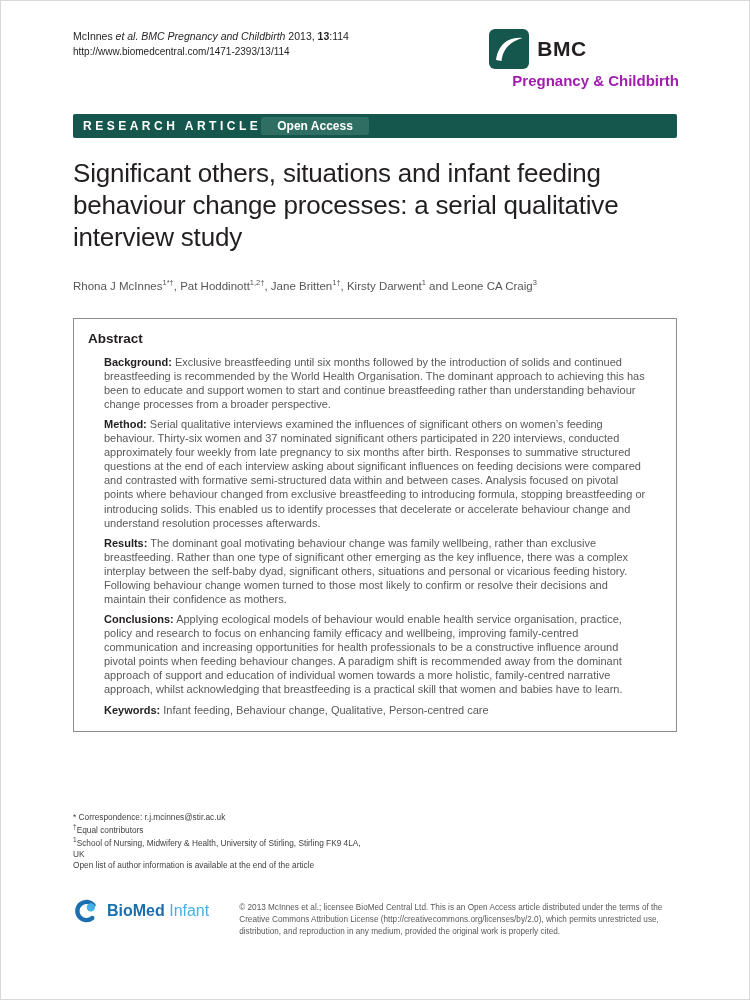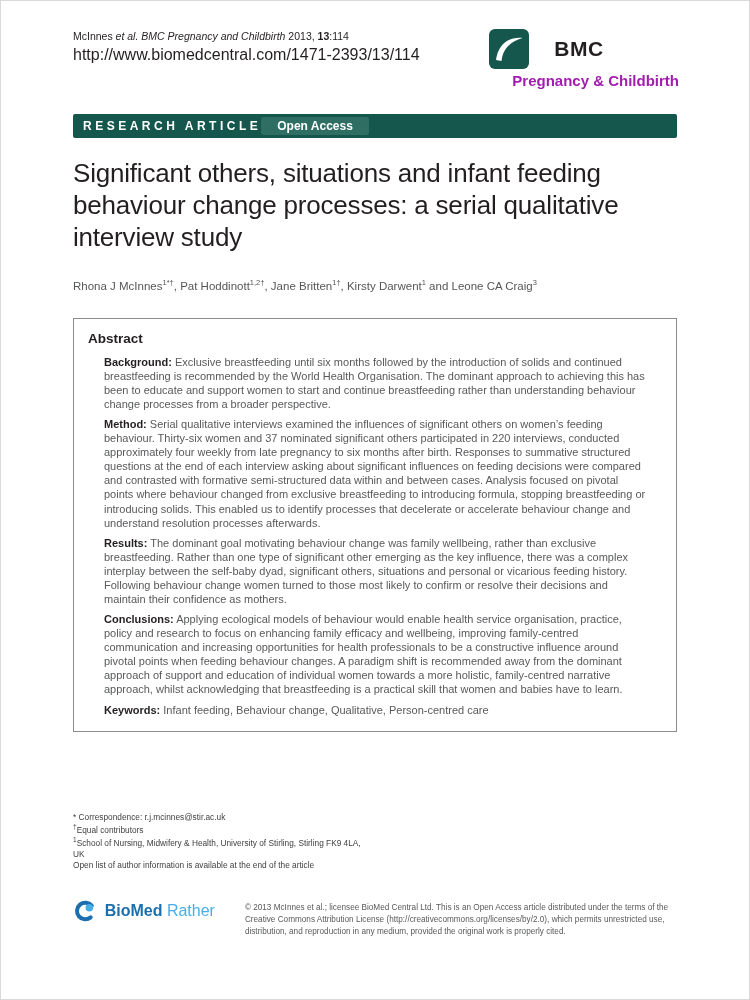--- a/index.html
+++ b/index.html
@@ -16,23 +16,23 @@
 
   
   .header {
     display: flex;
     justify-content: space-between;
     align-items: flex-start;
     margin: 28px 70px 0 72px;
   }
   .cit-line { font-size: 10.5px; line-height: 1.4; color: #231f20; }
   .cit-line .it { font-style: italic; }
-  .cit-url { font-size: 16px; margin-top: 2px; color: #231f20; }
+  .cit-url { font-size: 10px; margin-top: 2px; color: #231f20; }
   .bmc-logo { display: flex; flex-direction: column; align-items: flex-start; }
-  .bmc-top { display: flex; align-items: center; gap: 25px; }
+  .bmc-top { display: flex; align-items: center; gap: 8px; }
   .bmc-acronym { font-size: 21px; font-weight: bold; color: #231f20; letter-spacing: 0.5px; }
   .bmc-journal { margin-top: 3px; font-size: 15px; font-weight: bold; color: #a21caf; margin-left: 23px; }
 
   
   .banner {
     margin: 25px 72px 0;
     height: 24px;
     background: var(--banner_bg, #16574d);
     border-radius: 2px;
     display: flex;
@@ -144,18 +144,18 @@
     <div class="fn-line"><sup>1</sup><span>School of Nursing, Midwifery &amp; Health, University of Stirling, Stirling FK9 4LA, UK</span></div>
     <div class="fn-line"><span>Open list of author information is available at the end of the article</span></div>
   </div>
 
   <div class="footer">
     <div class="bmclogo">
       <svg width="34" height="34" viewBox="0 0 34 34">
         <circle cx="17" cy="17" r="11.5" fill="none" stroke="var(--biomed_blue, #1b6fae)" stroke-width="5.5" stroke-dasharray="54 18" stroke-linecap="round" transform="rotate(50 17 17)"></circle>
         <circle cx="22.5" cy="12.5" r="5.2" fill="var(--biomed_light, #45b0e6)"></circle>
       </svg>
-      <span class="bmclogo-text"><span class="b1">BioMed</span><span class="b2"> Rather</span></span>
+      <span class="bmclogo-text"><span class="b1">BioMed</span><span class="b2"> Infant</span></span>
     </div>
     <p class="copyright"><span>© 2013 McInnes et al.; licensee BioMed Central Ltd. This is an Open Access article distributed under the terms of the Creative Commons Attribution License (</span><span>http://creativecommons.org/licenses/by/2.0</span><span>), which permits unrestricted use, distribution, and reproduction in any medium, provided the original work is properly cited.</span></p>
   </div>
 
 </div>
 
 </body></html>

